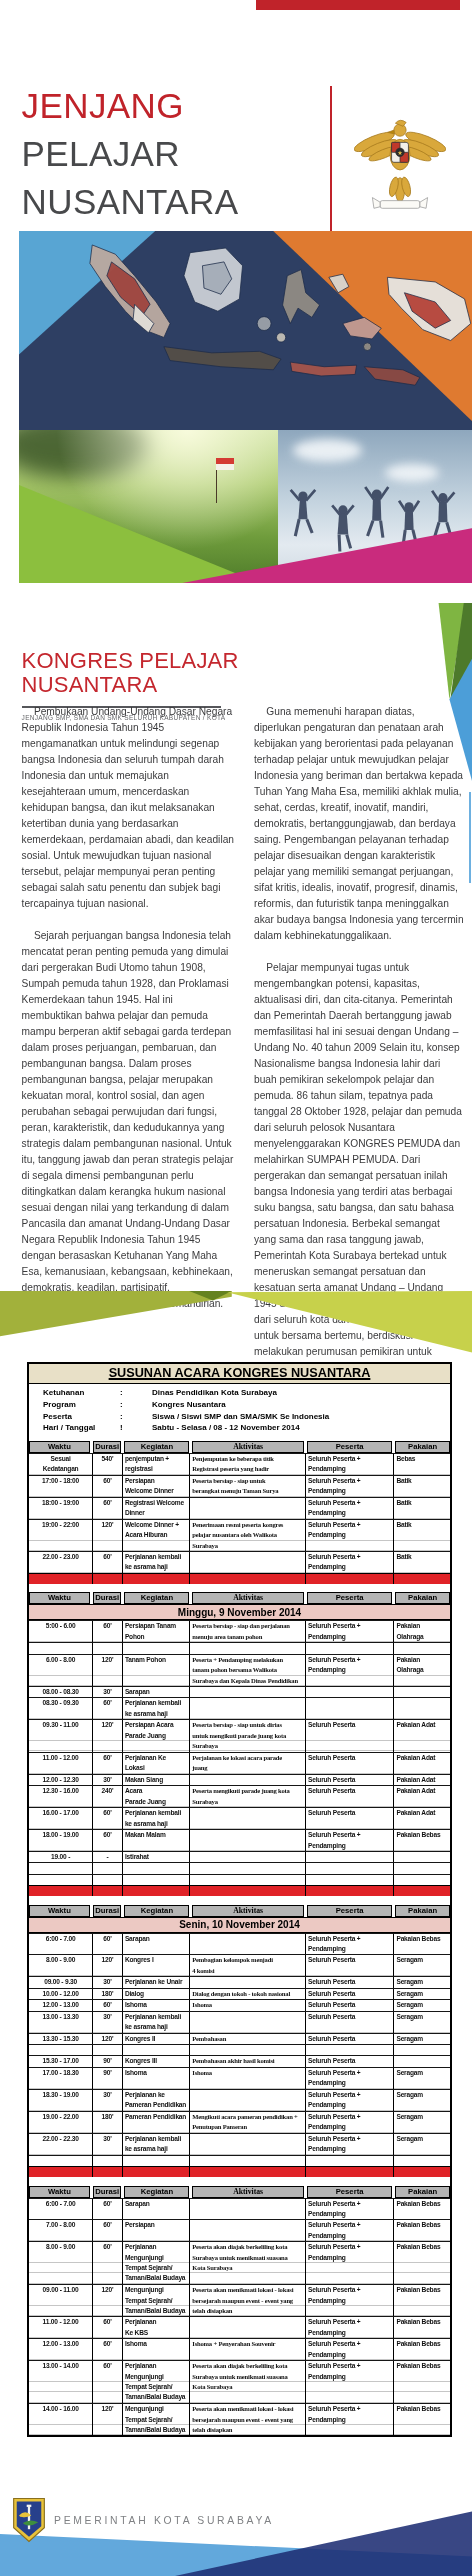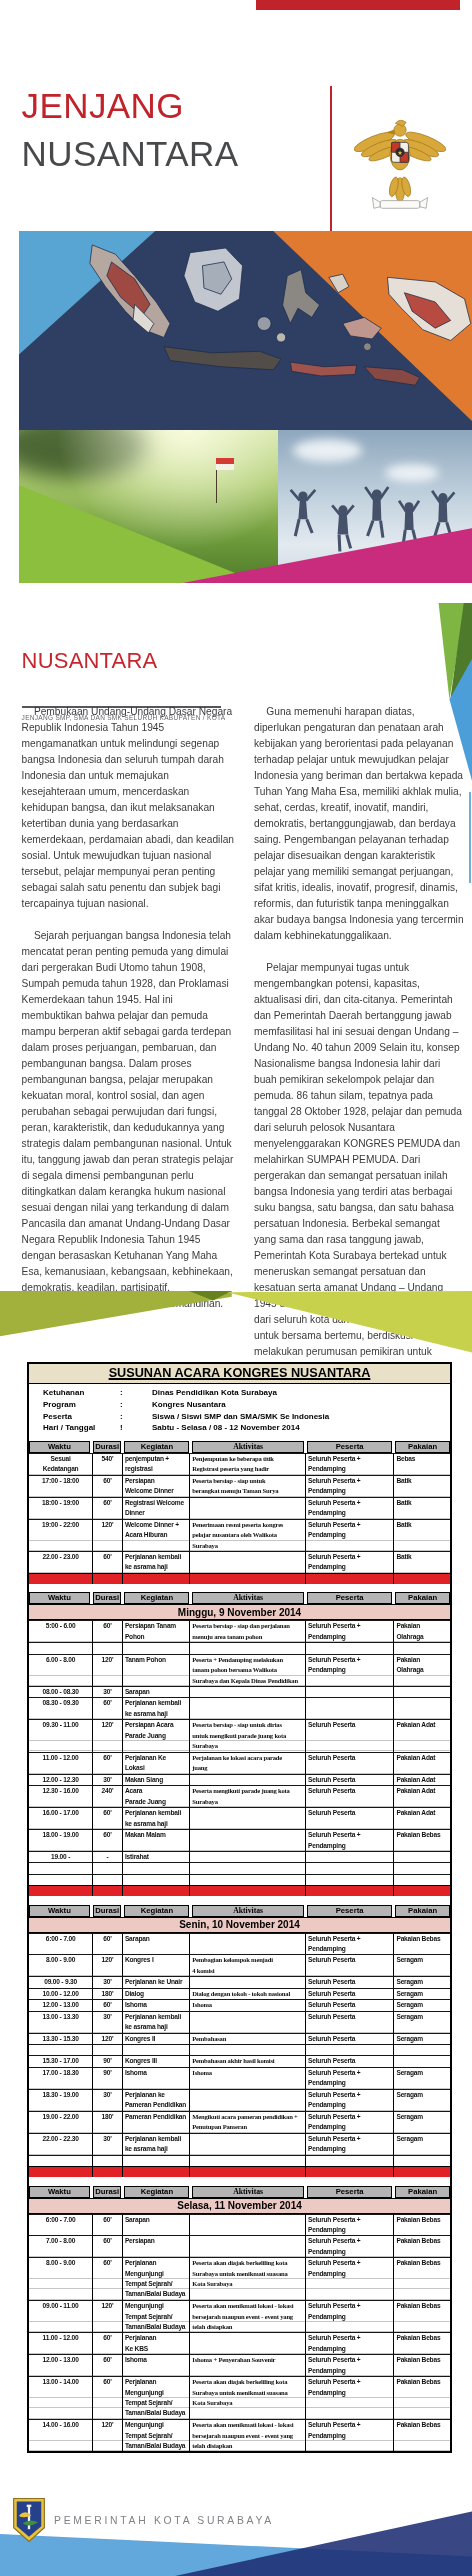--- a/index.html
+++ b/index.html
@@ -101,20 +101,21 @@
       clip-path:polygon(100% 20%,37% 100%,100% 100%);}
   .sby-logo{left:11.6px;top:2497px;width:34px;height:46px;}
   .foot-org{left:54px;top:2515px;font-size:10.4px;letter-spacing:2.7px;color:#7f8184;}
 </style>
 </head>
 <body>
 
 <div class="abs top-red-bar"></div>
 <div class="abs main-title">
   <div class="t1">JENJANG</div>
+  <div class="t2">PELAJAR</div>
   <div class="t3">NUSANTARA</div>
 </div>
 <div class="abs title-divider"></div>
 <svg class="abs garuda" viewBox="0 0 120 158">
 
   <g fill="#d9a83b" stroke="#a87b1f" stroke-width="1">
     <g transform="rotate(-22 42 62)">
       <ellipse cx="30" cy="50" rx="28" ry="7.5"></ellipse>
         <ellipse cx="33" cy="60" rx="25" ry="6.5"></ellipse>
         <ellipse cx="36" cy="69" rx="21" ry="5.5"></ellipse>
@@ -224,20 +225,21 @@
             </g>
         </g>
       </svg>
     </div>
     <div class="tri-green"></div>
     <div class="tri-magenta"></div>
   </div>
 </div>
 
 <div class="abs sec-heading">
+  <div>KONGRES PELAJAR</div>
   <div>NUSANTARA</div>
 </div>
 <div class="abs sec-underline"></div>
 <div class="abs sec-sub">JENJANG SMP, SMA DAN SMK SELURUH KABUPATEN / KOTA</div>
 
 <div class="abs deco-right">
   <div class="deco-green"></div>
   <div class="deco-darkgreen"></div>
   <div class="deco-blue"></div>
 </div>
@@ -635,21 +637,20 @@
       </div>
       <div class="day-section">
         <div class="colhead-row">
           <div class="colhead-cell c0 m0">Waktu</div>
           <div class="colhead-cell c1">Durasi</div>
           <div class="colhead-cell c2">Kegiatan</div>
           <div class="colhead-cell c3">Aktivitas</div>
           <div class="colhead-cell c4">Peserta</div>
           <div class="colhead-cell c5 m5">Pakaian</div>
         </div>
-        <div class="day-banner" style="background: rgb(236, 201, 195);">Selasa, 11 November 2014</div>
         <div class="t-row" style="min-height: 10.4px;">
           <div class="t-cell c0">6:00 - 7.00</div>
           <div class="t-cell c1">60'</div>
           <div class="t-cell c2">Sarapan</div>
           <div class="t-cell c3"></div>
           <div class="t-cell c4">Seluruh Peserta + Pendamping</div>
           <div class="t-cell c5">Pakaian Bebas</div>
         </div>
         <div class="t-row" style="min-height: 10.4px;">
           <div class="t-cell c0">7.00 - 8.00</div>

